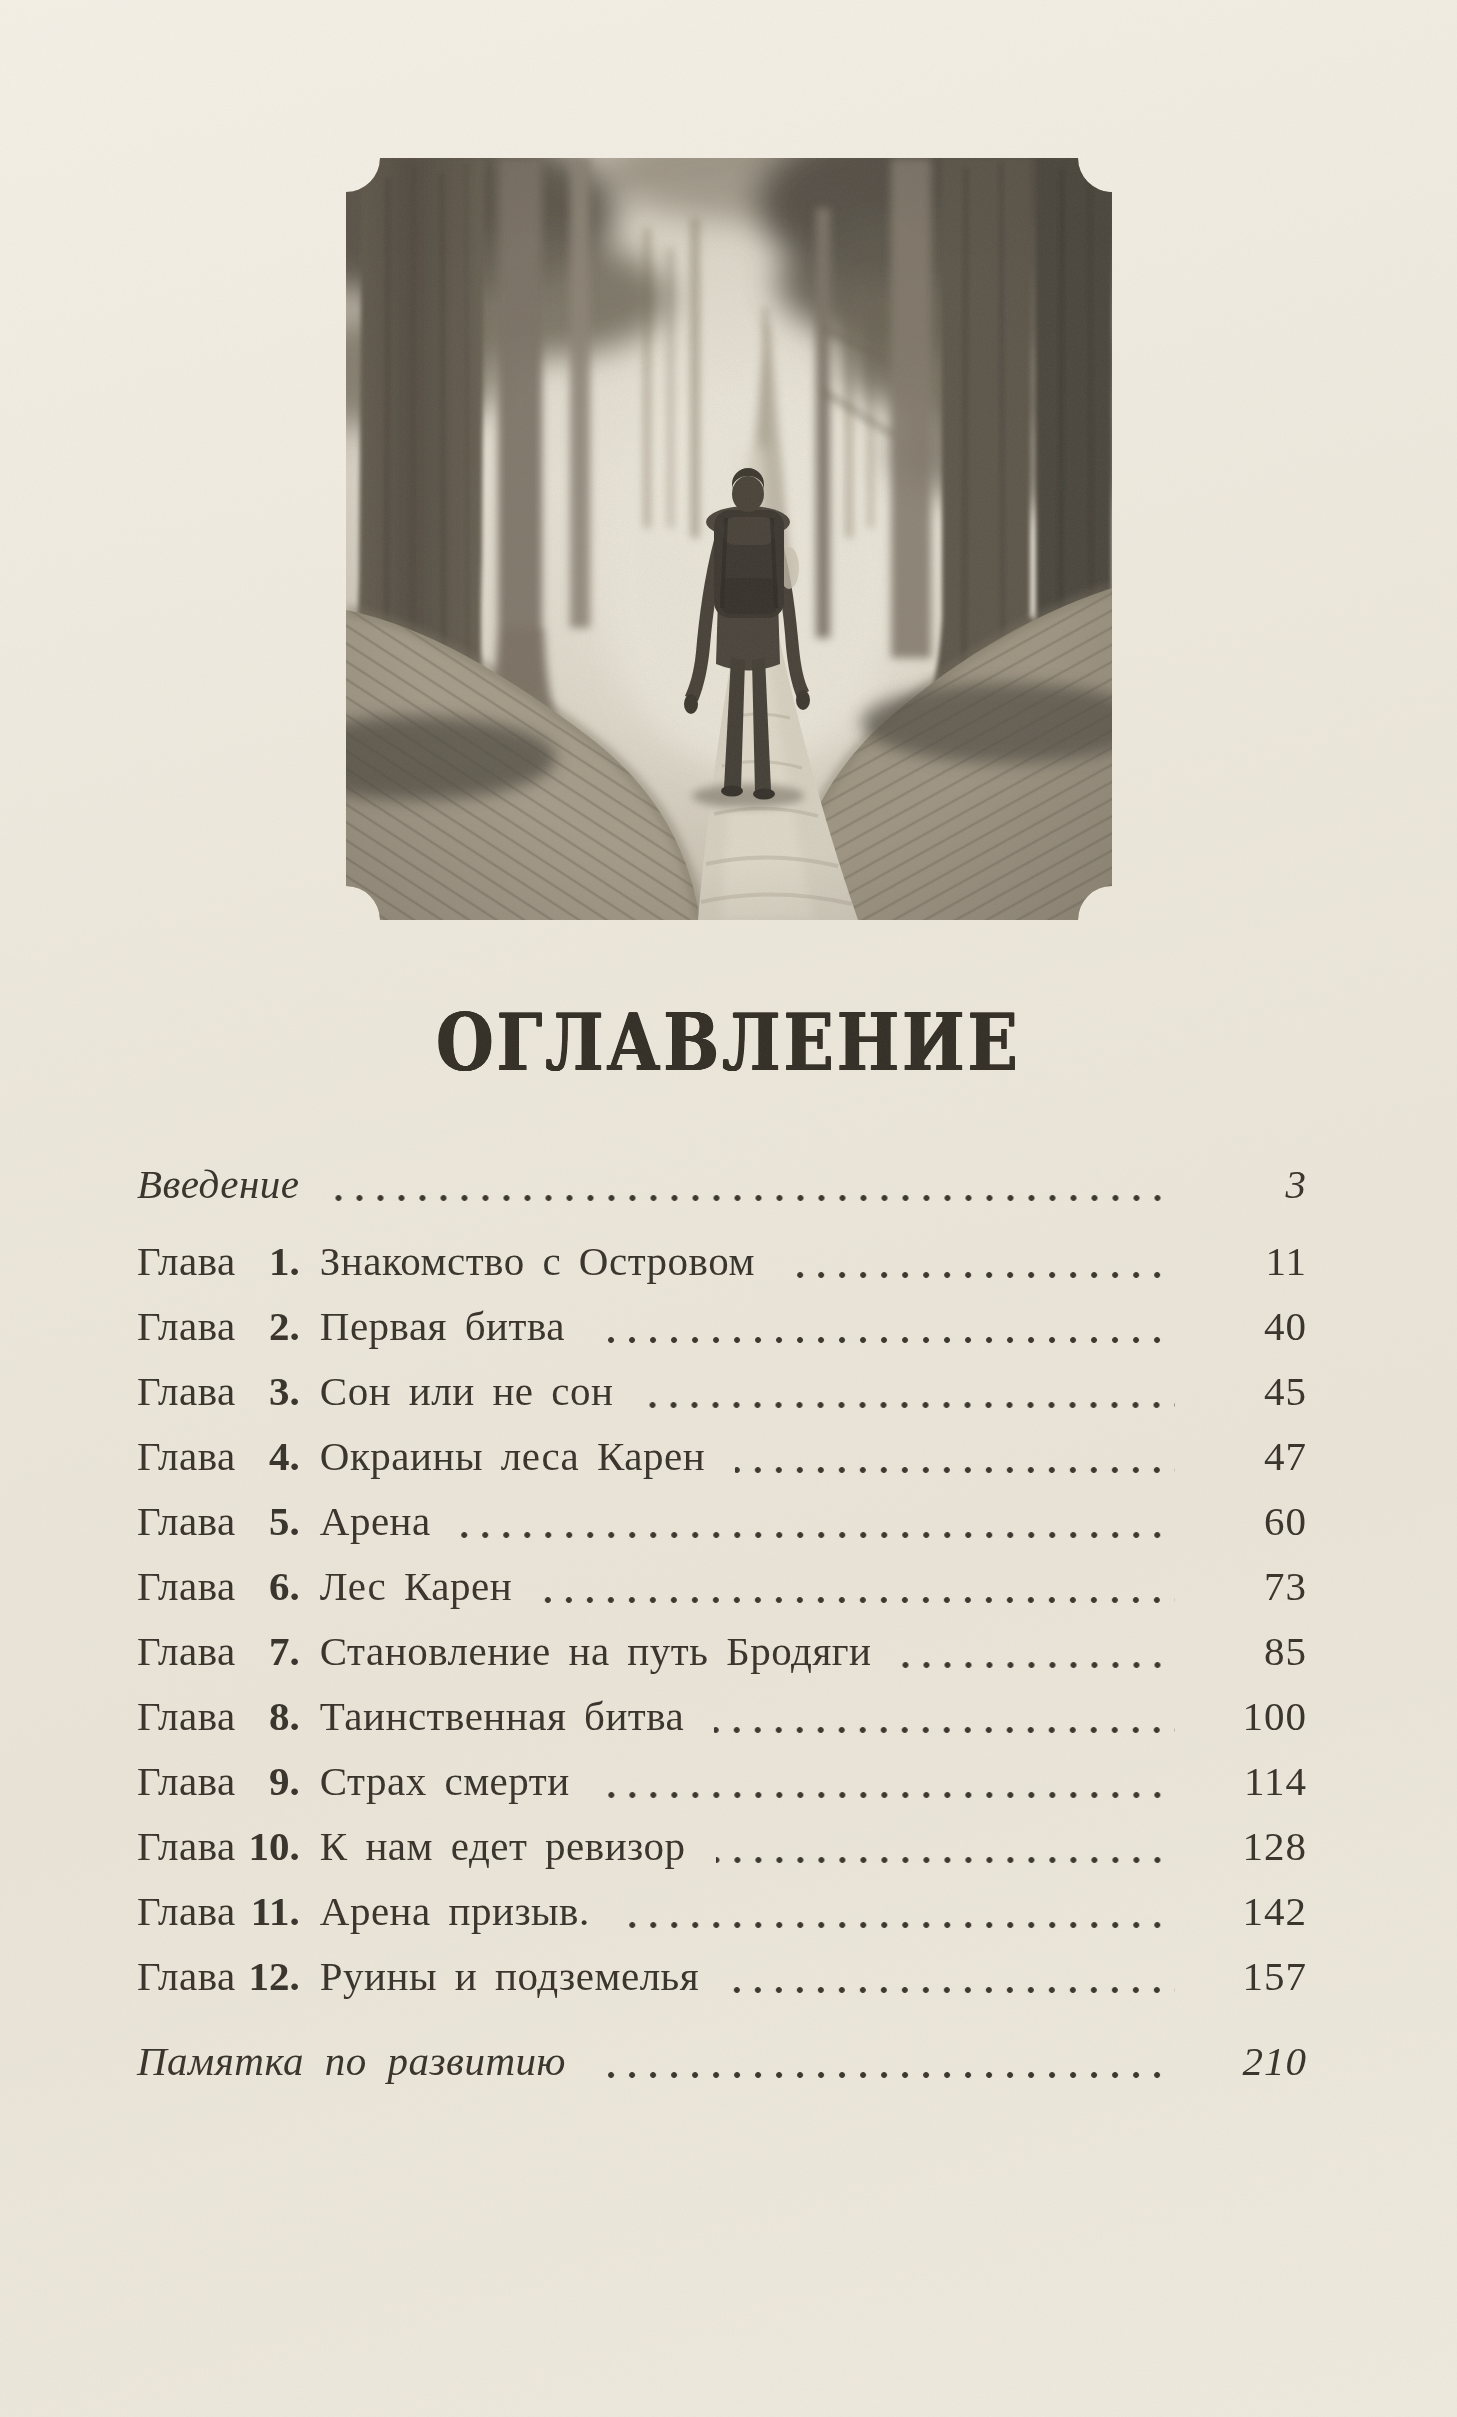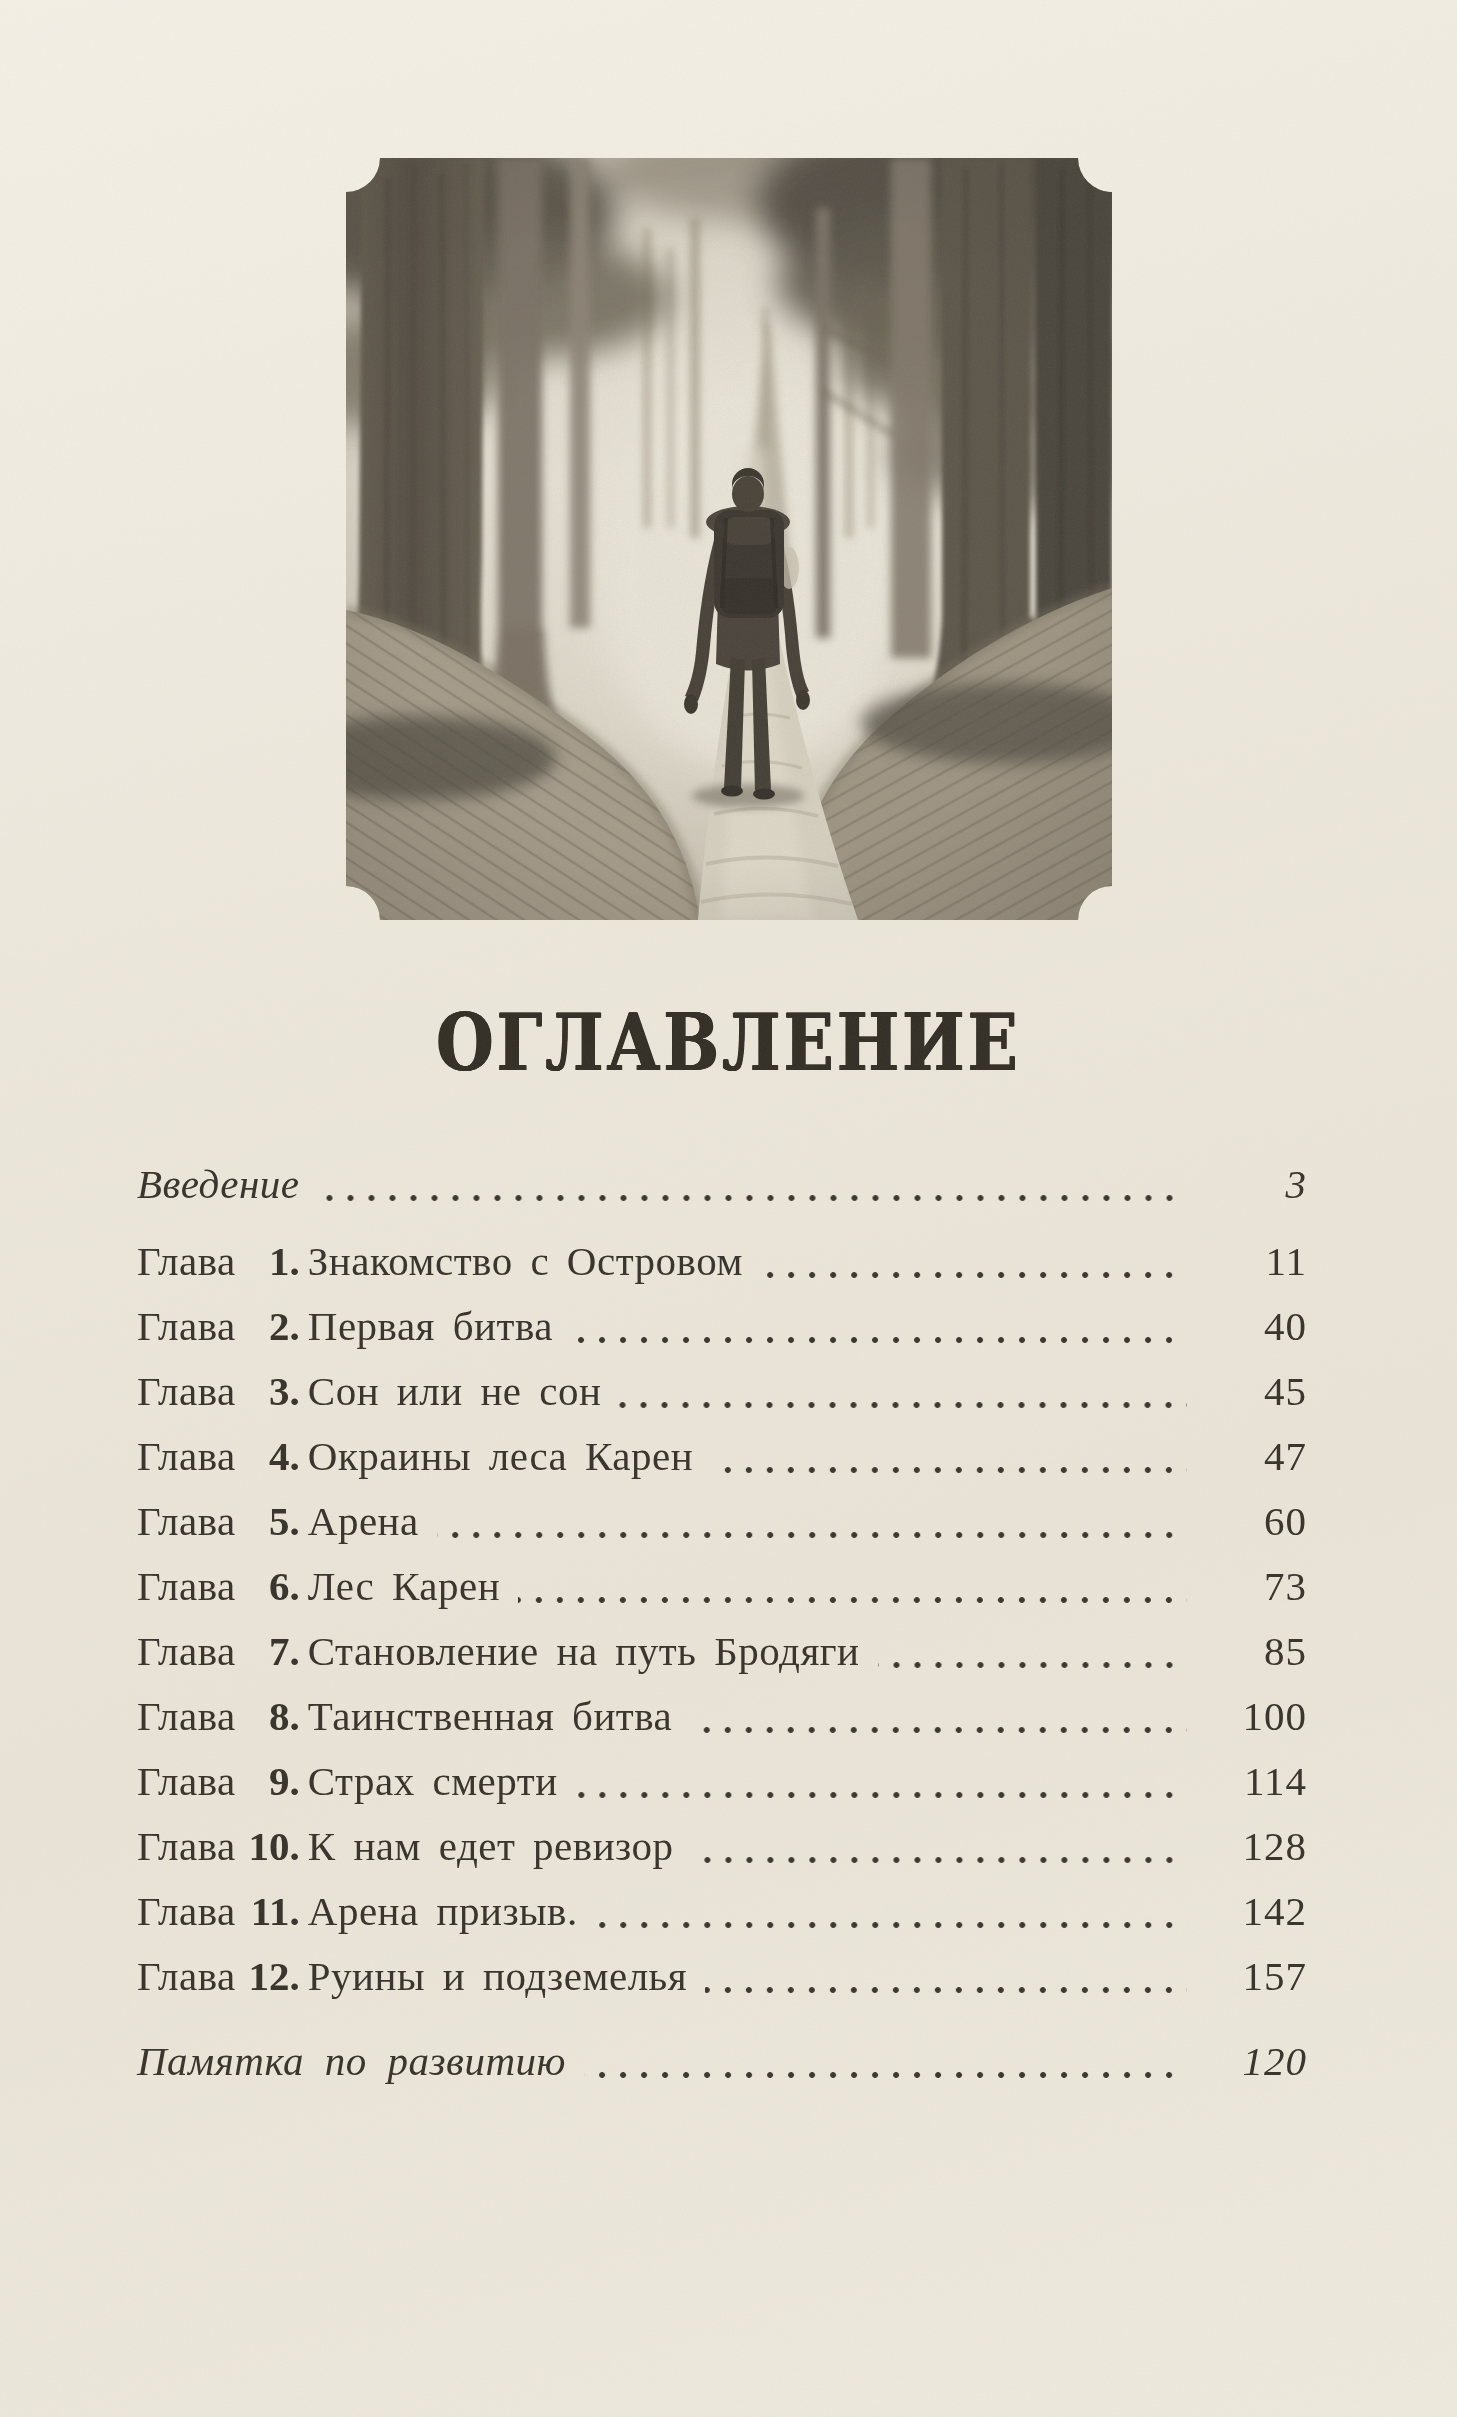--- a/index.html
+++ b/index.html
@@ -13,21 +13,21 @@
   .illustration-wrap svg{display:block;width:766px;height:762px;}
   .page-title{
     position:absolute;left:0;top:996px;width:100%;height:92px;z-index:3;
     display:flex;align-items:center;justify-content:center;
     font-family:"DejaVu Serif","Liberation Serif",serif;font-weight:bold;
     font-size:66px;letter-spacing:3px;color:#332e26;
     transform:scaleY(1.2);transform-origin:center center;
     text-shadow:0.6px 0 0 #332e26,-0.6px 0 0 #332e26,0 0.5px 0 #332e26;
   }
   .toc{position:absolute;left:137px;right:150px;top:1152px;font-size:41px;z-index:3;}
-  .row{display:flex;align-items:baseline;height:65px;line-height:65px;white-space:nowrap;}
+  .row{display:flex;align-items:baseline;height:65px;line-height:65px;white-space:nowrap;gap:12px;}
   .row.italic-row{font-style:italic;}
   .chap-word{font-weight:normal;letter-spacing:0.5px;}
   .chap-num{display:inline-block;width:64px;text-align:right;font-weight:bold;}
   .entry-title{margin-left:8px;word-spacing:7px;letter-spacing:0.5px;}
   .intro-label,.outro-label{word-spacing:10px;letter-spacing:0.5px;}
   .leader{
     flex:1;align-self:flex-end;height:6px;margin:0 28px 16px 18px;min-width:40px;
     background-image:radial-gradient(circle at 3px 3px,#3a352d 2.5px,rgba(58,53,45,0) 3.3px);
     background-size:21px 6px;background-repeat:repeat-x;background-position:right bottom;
   }
@@ -291,21 +291,21 @@
         <span class="entry-title">Руины и подземелья</span>
         <span class="leader"></span>
         <span class="pgnum">157</span>
       </div>
 
   </div>
 
   <div class="row italic-row outro-row">
     <span class="outro-label">Памятка по развитию</span>
     <span class="leader"></span>
-    <span class="pgnum">120</span>
+    <span class="pgnum">210</span>
   </div>
 </div>
 
 <svg class="paper-noise" width="1457" height="2417" xmlns="http://www.w3.org/2000/svg">
   <filter id="paperN">
       <feTurbulence type="fractalNoise" baseFrequency="0.55" numOctaves="2"></feTurbulence>
       <feColorMatrix type="matrix" values="0 0 0 0 0.55  0 0 0 0 0.50  0 0 0 0 0.42  0 0 0 0.25 0"></feColorMatrix>
     </filter>
   <rect width="1457" height="2417" filter="url(#paperN)" opacity="0.25"></rect>
 </svg>

